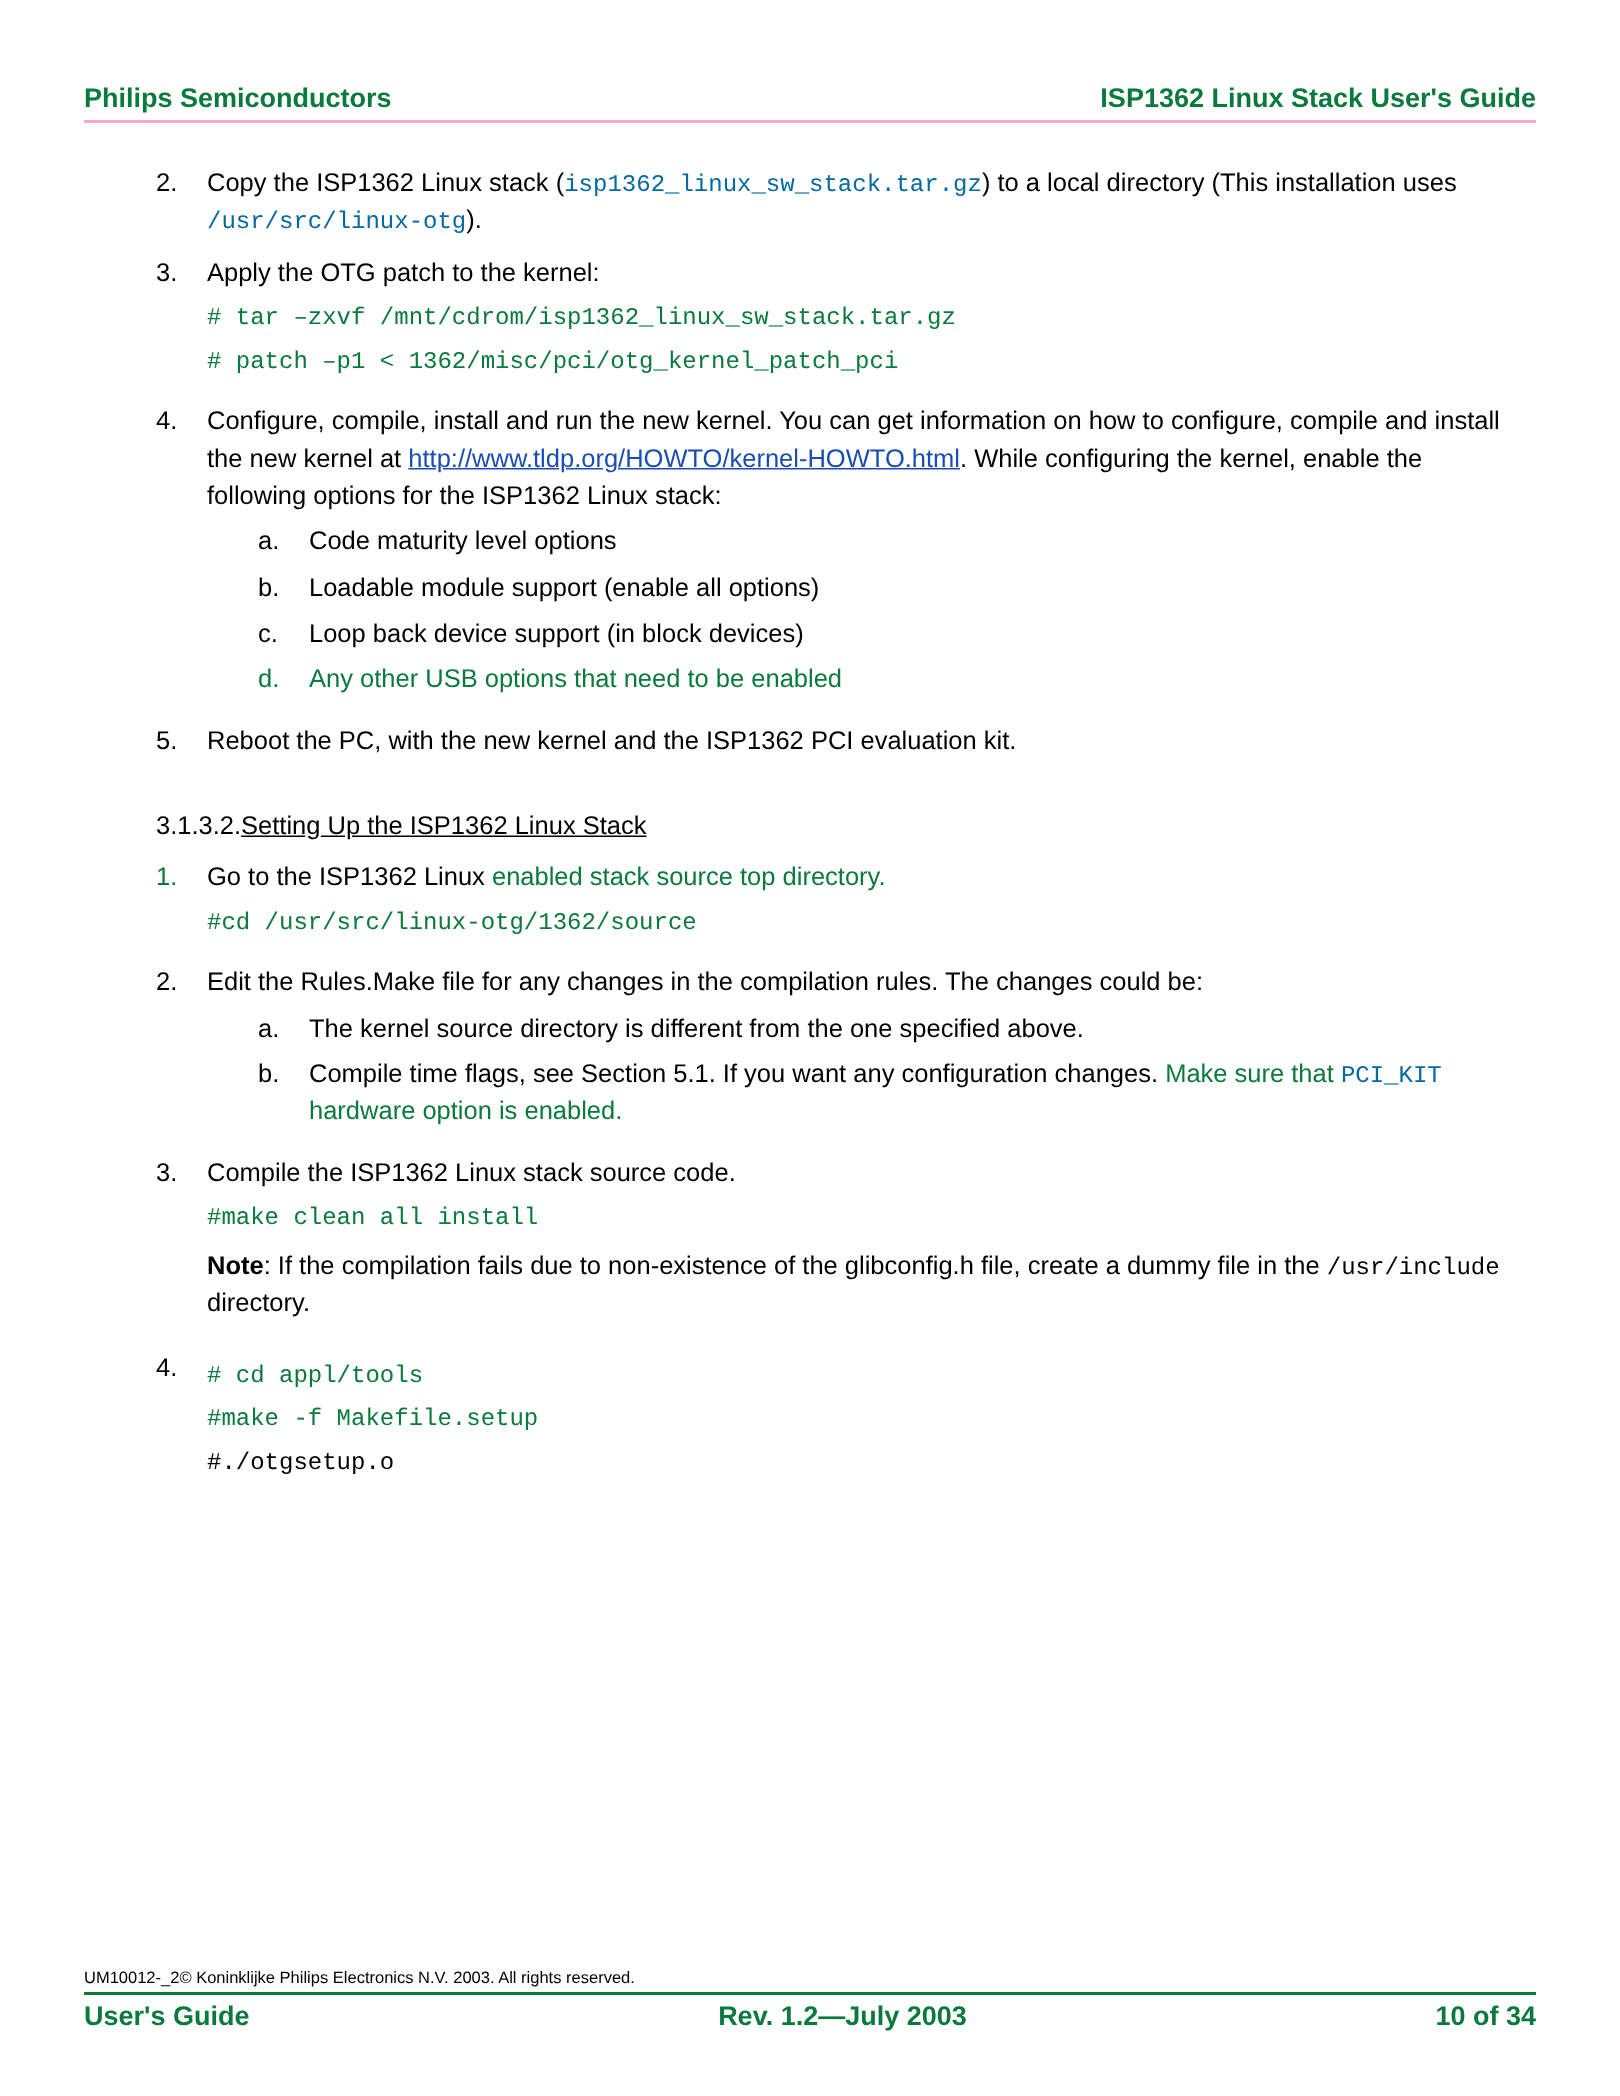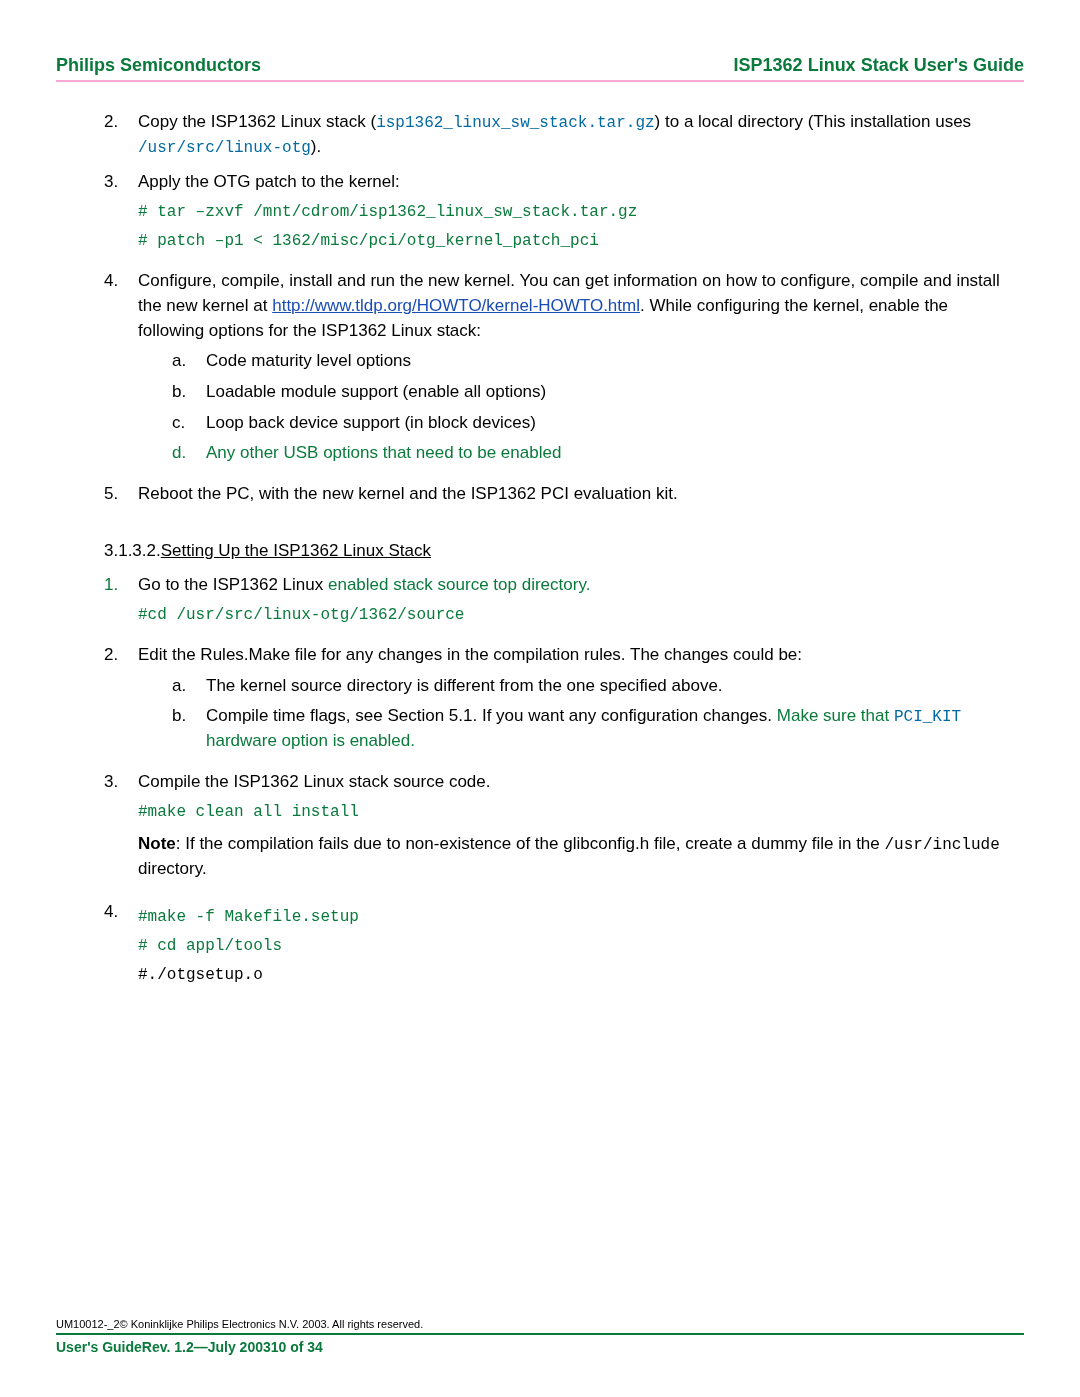--- a/index.html
+++ b/index.html
@@ -80,23 +80,24 @@
   .footer-top {
     display: flex;
     justify-content: flex-start;
     font-size: 11px;
     color: #000;
     padding-bottom: 3px;
     border-bottom: 2px solid #0a7a3c;
   }
   .footer-bottom {
     display: flex;
+    justify-content: space-between;
     color: #0a7a3c;
     font-weight: bold;
-    font-size: 14px;
+    font-size: 18px;
     padding-top: 4px;
   }
 </style>
 </head>
 <body>
 
 <div class="header">
   <div class="header-left">Philips Semiconductors</div>
   <div class="header-right">ISP1362 Linux Stack User's Guide</div>
 </div>
@@ -183,22 +184,22 @@
       <div class="code-line">#make clean all install</div>
       <div class="note-row">
         <b>Note</b><span>: If the compilation fails due to non-existence of the glibconfig.h file, create a dummy file in the </span><span class="code-black">/usr/include</span><span> directory.</span>
       </div>
     </div>
   </div>
 
   <div class="ol-item">
     <div class="ol-num">4.</div>
     <div class="ol-body">
+      <div class="code-line"># cd appl/tools</div>
       <div class="code-line">#make -f Makefile.setup</div>
-      <div class="code-line"># cd appl/tools</div>
       <div class="code-line" style="color:#000">#./otgsetup.o</div>
     </div>
   </div>
 
 </div>
 
 <div class="footer">
   <div class="footer-top">
     <span>UM10012-_2</span>
     <span>© Koninklijke Philips Electronics N.V. 2003. All rights reserved.</span>

